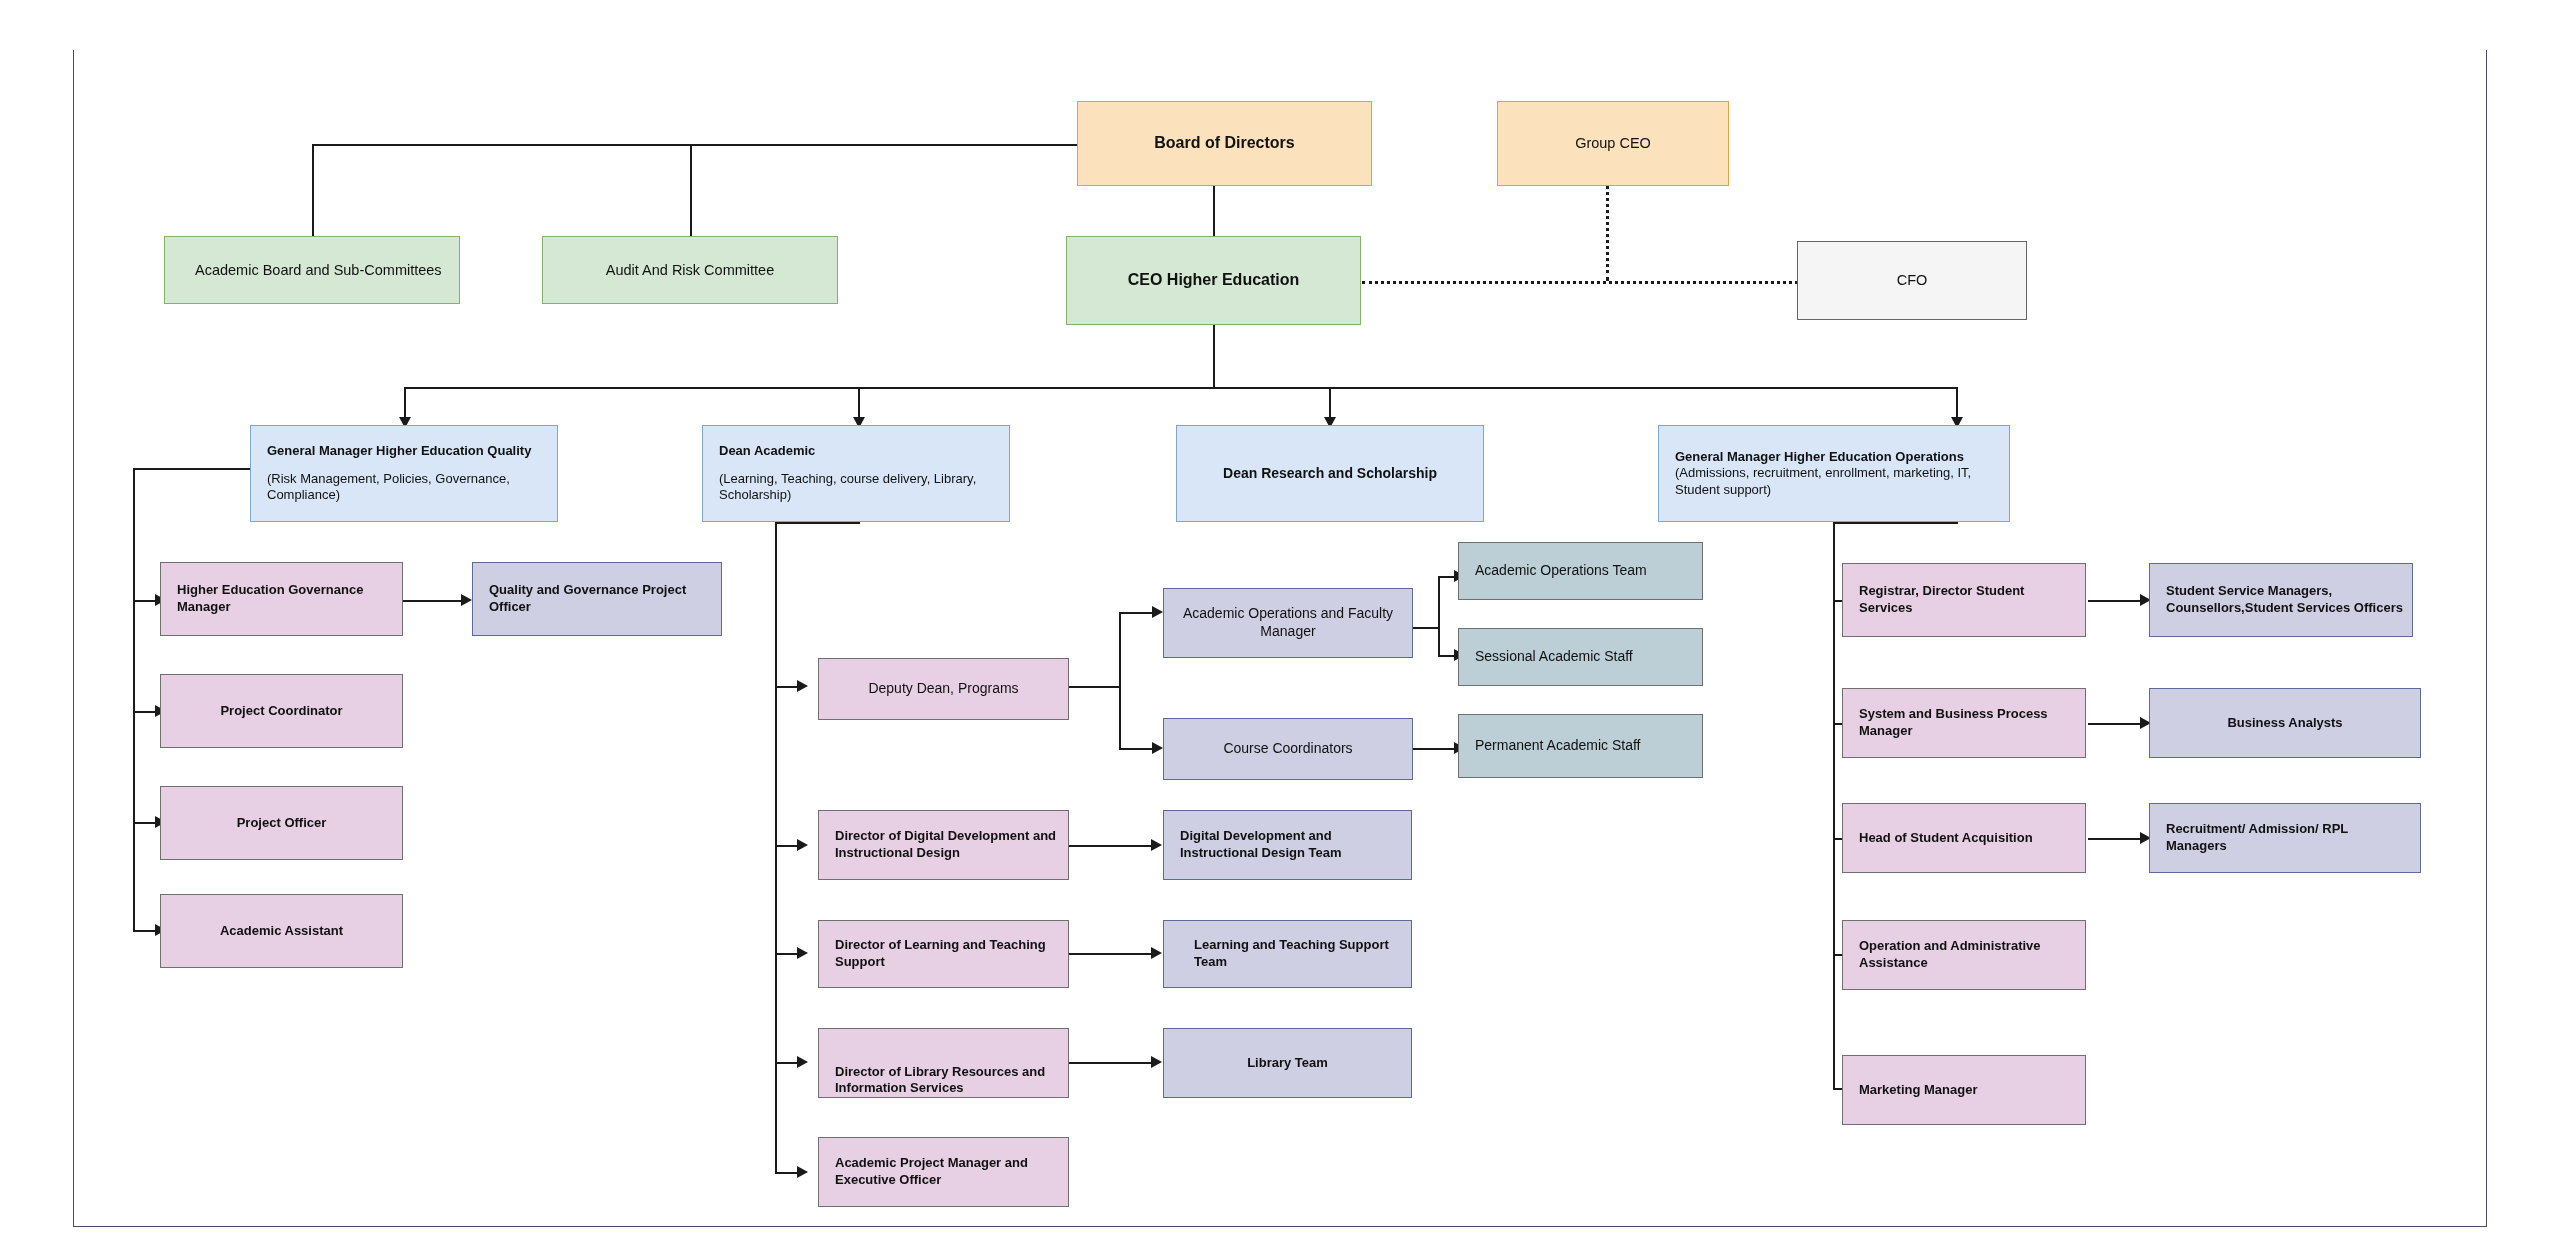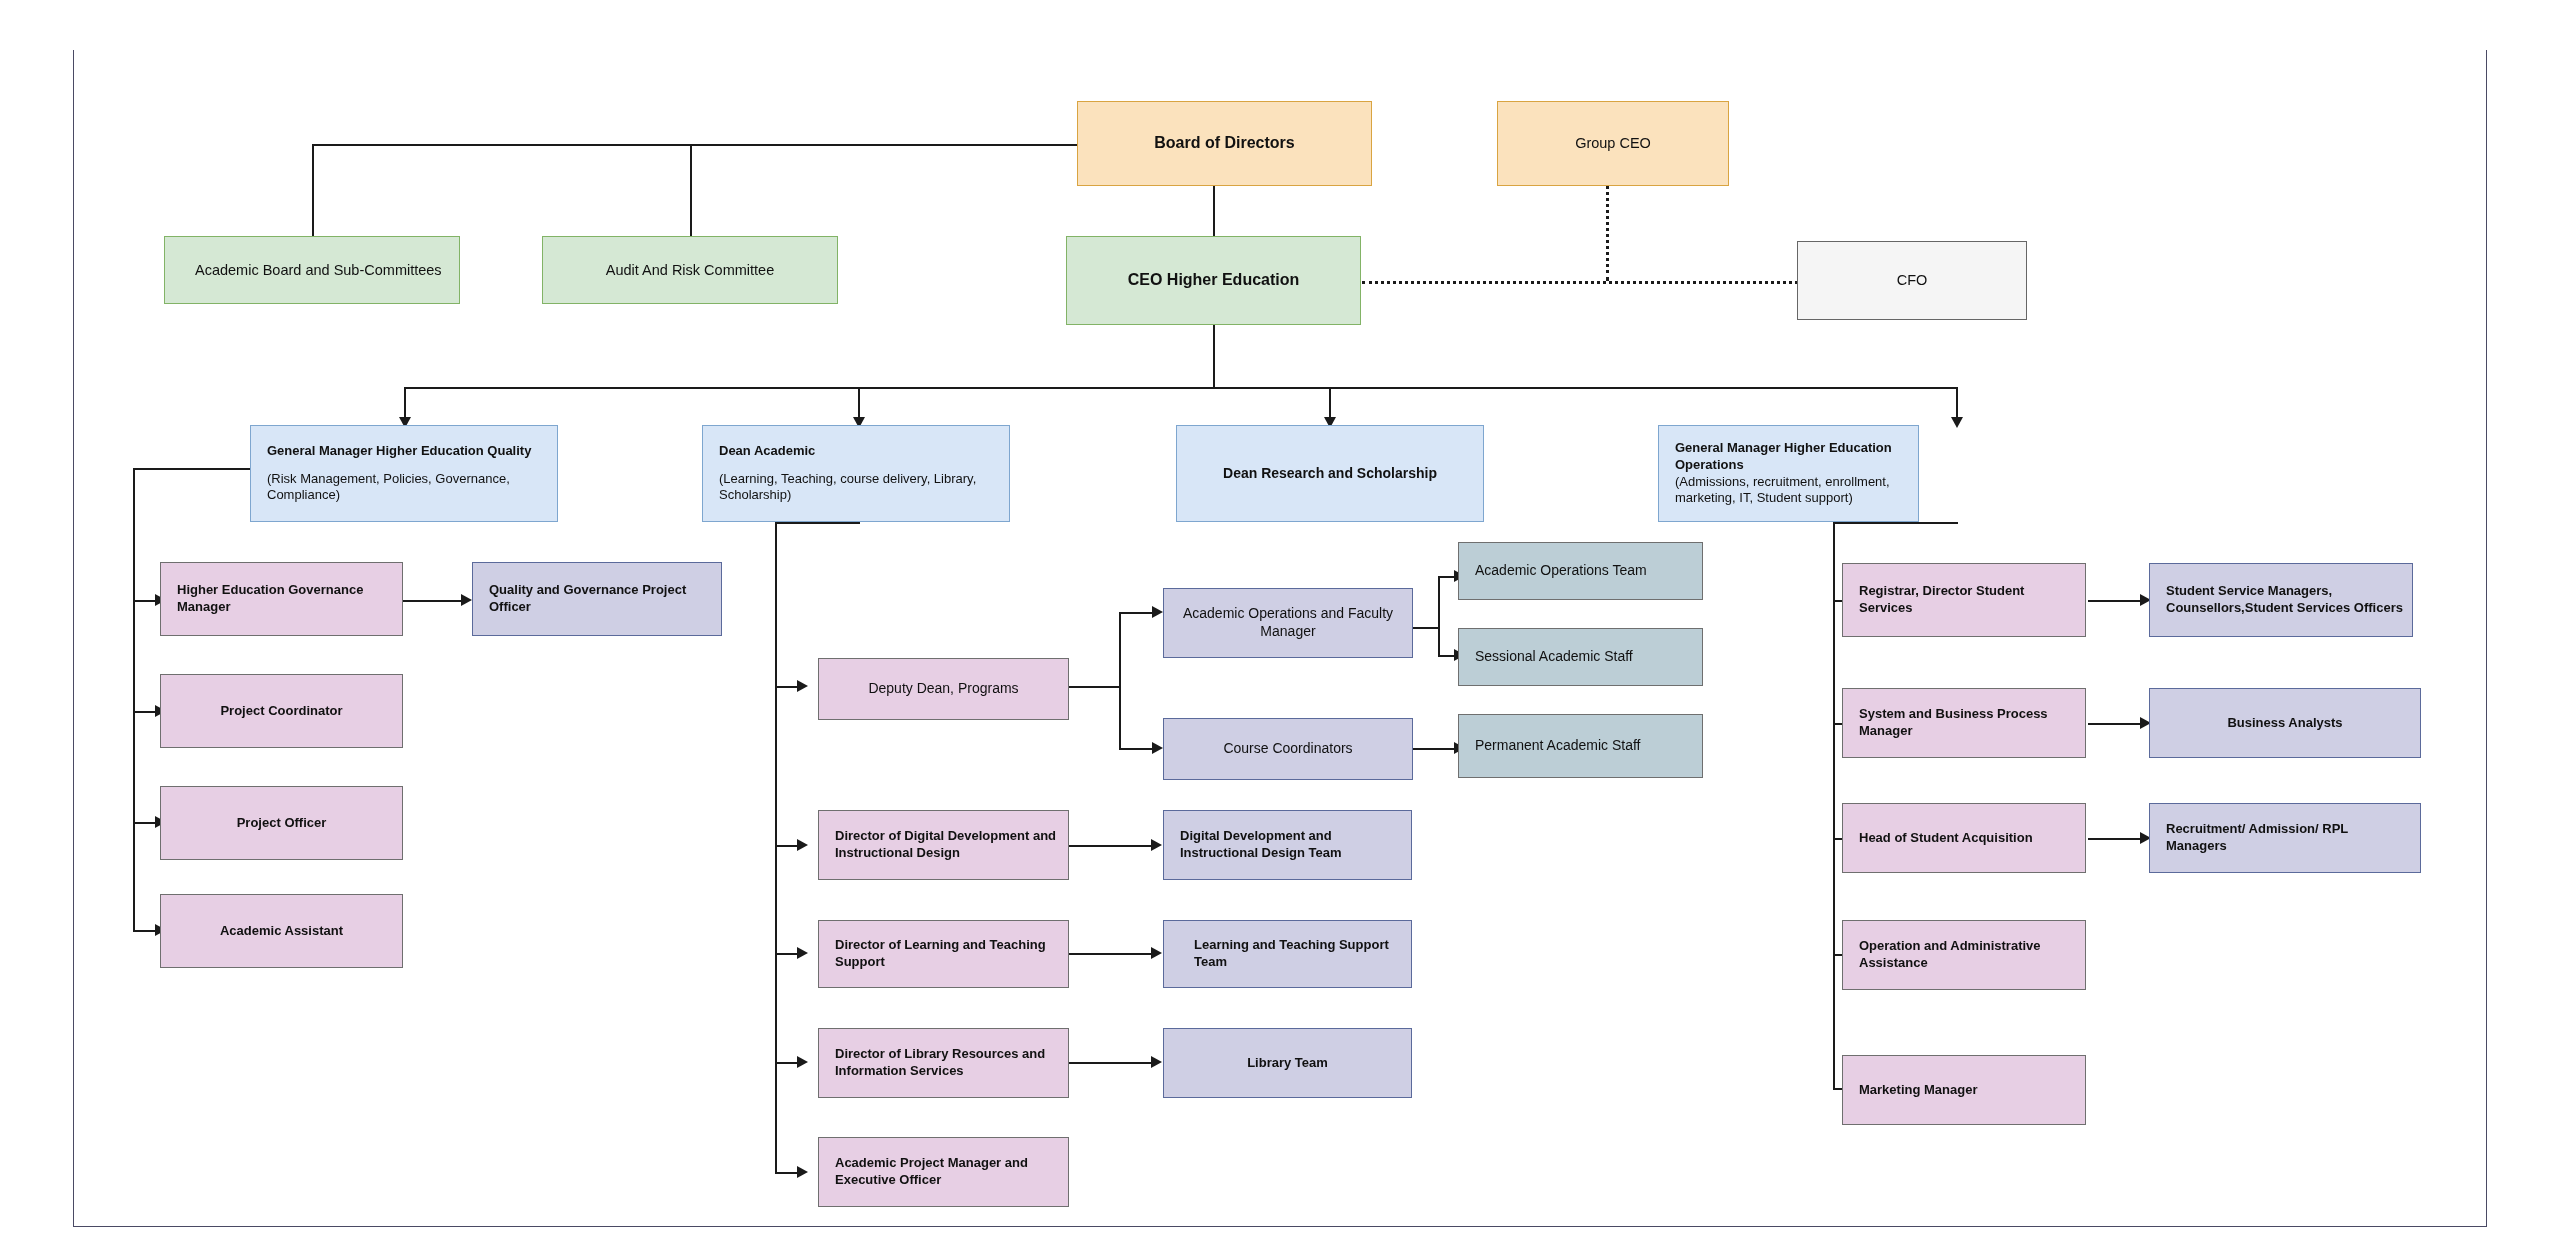--- a/index.html
+++ b/index.html
@@ -231,21 +231,21 @@
 
   <div class="node c-blue ta-left pad-l" style="left:702px; top:425px; width:308px; height:97px; font-size:13px;">
     <span class="ttl bold">Dean Academic</span>
     <span class="sub" style="margin-top:11px;">(Learning, Teaching, course delivery, Library, Scholarship)</span>
   </div>
 
   <div class="node c-blue ta-center pad-c" style="left:1176px; top:425px; width:308px; height:97px; font-size:14px;">
     <span class="ttl bold">Dean Research and Scholarship</span>
   </div>
 
-  <div class="node c-blue ta-left pad-l" style="left:1658px; top:425px; width:261px; height:97px; font-size:13px;">
+  <div class="node c-blue ta-left pad-l" style="left:1658px; top:425px; width:352px; height:97px; font-size:13px;">
     <span class="ttl bold">General Manager Higher Education Operations</span>
     <span class="sub">(Admissions, recruitment, enrollment, marketing, IT, Student support)</span>
   </div>
 
   <div class="node c-pink ta-left pad-l" style="left:160px; top:562px; width:243px; height:74px; font-size:13px;">
     <span class="ttl bold">Higher Education Governance Manager</span>
   </div>
 
   <div class="node c-lav ta-left pad-l" style="left:472px; top:562px; width:250px; height:74px; font-size:13px;">
     <span class="ttl bold">Quality and Governance Project Officer</span>
@@ -296,21 +296,21 @@
   </div>
 
   <div class="node c-pink ta-left pad-l" style="left:818px; top:920px; width:251px; height:68px; font-size:13px;">
     <span class="ttl bold">Director of Learning and Teaching Support</span>
   </div>
 
   <div class="node c-lav ta-left pad-l2" style="left:1163px; top:920px; width:249px; height:68px; font-size:13px;">
     <span class="ttl bold">Learning and Teaching Support Team</span>
   </div>
 
-  <div class="node c-pink ta-left pad-l" style="left:818px; top:1028px; width:251px; height:70px; font-size:13px;">
+  <div class="node c-pink ta-left pad-l" style="left:818px; top:1028px; width:251px; height:70px; font-size:13px;justify-content:flex-end;">
     <span class="ttl bold">Director of Library Resources and Information Services</span>
   </div>
 
   <div class="node c-lav ta-center pad-c" style="left:1163px; top:1028px; width:249px; height:70px; font-size:13px;">
     <span class="ttl bold">Library Team</span>
   </div>
 
   <div class="node c-pink ta-left pad-l" style="left:818px; top:1137px; width:251px; height:70px; font-size:13px;">
     <span class="ttl bold">Academic Project Manager and Executive Officer</span>
   </div>

